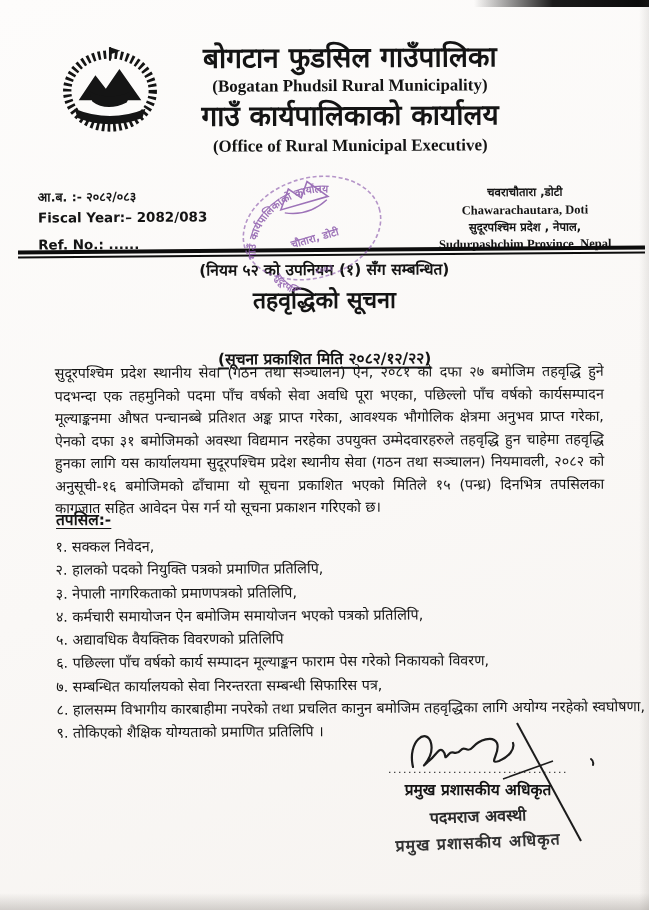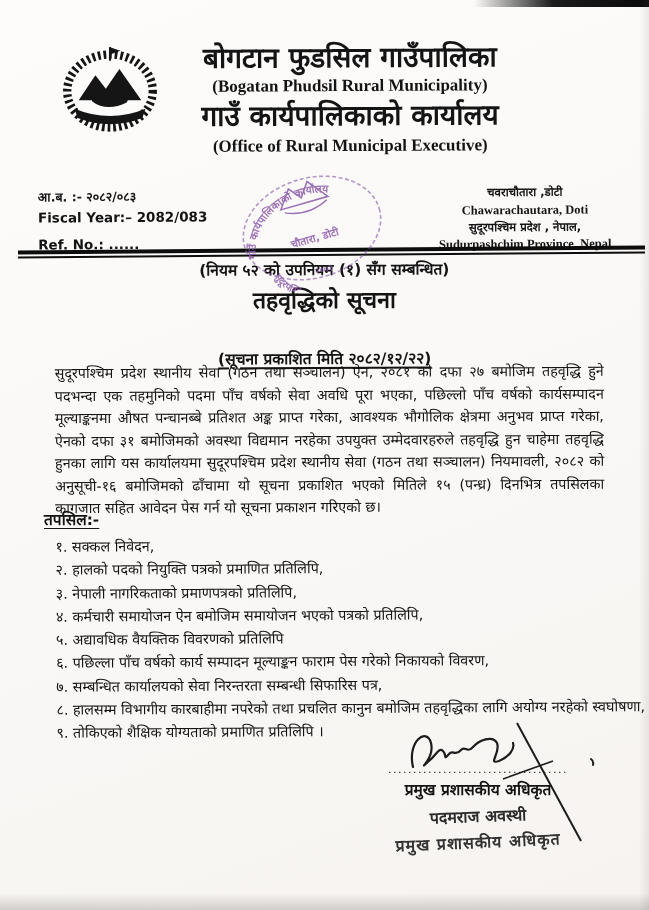--- a/index.html
+++ b/index.html
@@ -47,21 +47,21 @@
   .rule-line{font-size:15.5px;font-weight:700;}
   .notice-title{font-size:23px;font-weight:700;margin-top:3px;}
   .pub-date{display:inline-block;font-size:15.5px;font-weight:700;margin-top:13px;
     text-decoration:underline;text-underline-offset:3px;text-decoration-thickness:1.5px;}
 
   
   .body-para{position:absolute;left:55px;top:347px;width:549px;font-size:14.3px;
     line-height:22.5px;text-align:justify;transform:rotate(-0.25deg);}
 
   
-  .tapasil-head{position:absolute;left:44px;top:508px;font-size:15.5px;font-weight:700;
+  .tapasil-head{position:absolute;left:56px;top:508px;font-size:15.5px;font-weight:700;
     text-decoration:underline;text-underline-offset:3px;transform:rotate(-0.25deg);}
   .tapasil-list{position:absolute;left:56px;top:534px;width:575px;font-size:14.3px;
     transform:rotate(-0.35deg);}
   .tapasil-list .item{line-height:23.3px;white-space:nowrap;}
 
   
   .sig-block{position:absolute;right:36px;top:723px;width:270px;text-align:center;}
   .sig-svg{position:absolute;left:42px;top:-2px;width:230px;height:125px;pointer-events:none;}
   .sig-dots{font-size:11px;letter-spacing:1.5px;color:#222;margin-top:42px;line-height:10px;}
   .sig-title{font-size:15.5px;font-weight:700;margin-top:3px;}

